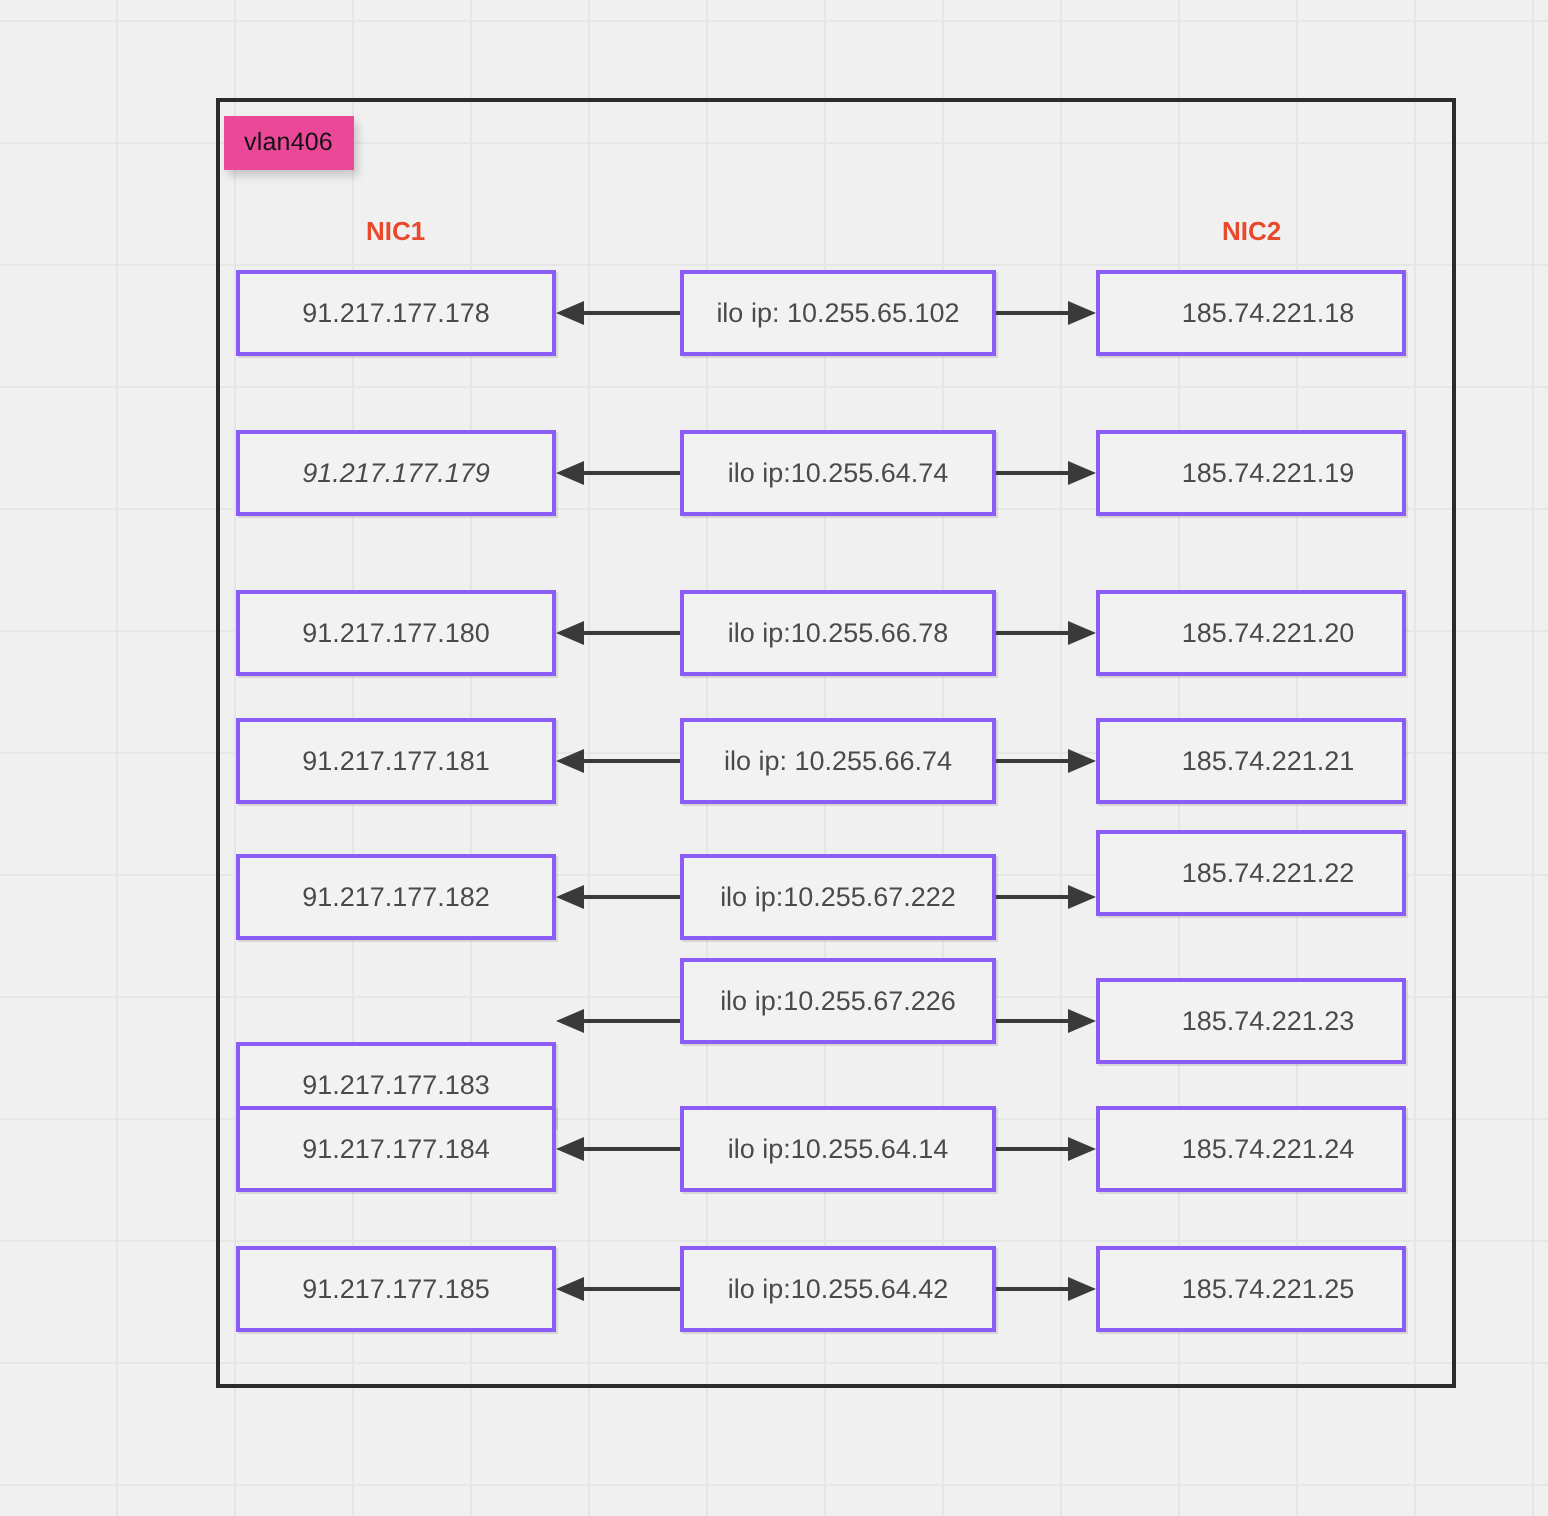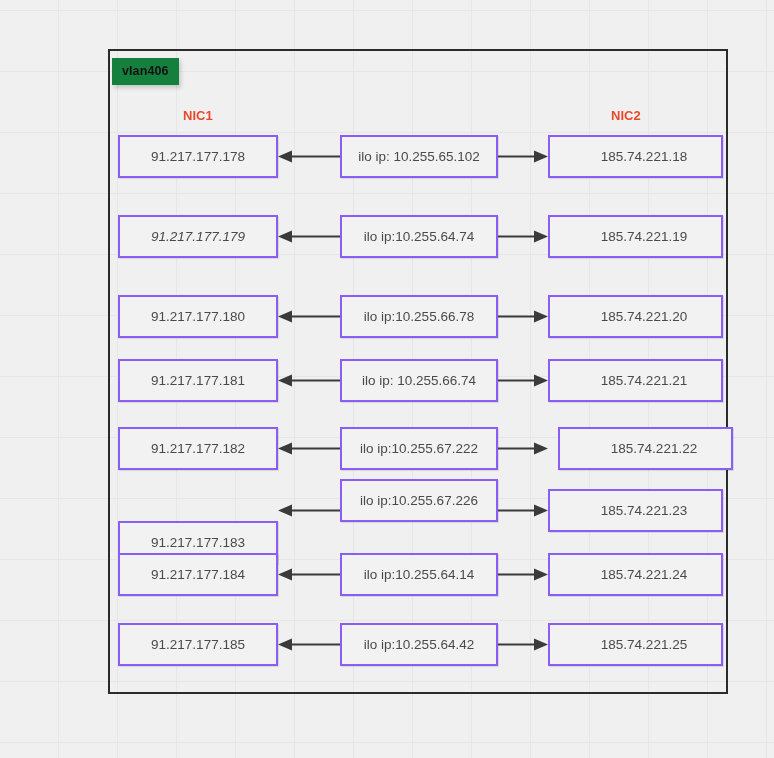--- a/index.html
+++ b/index.html
@@ -36,23 +36,23 @@
     height: 645px;
     border: 2px solid #2b2b2b;
     box-sizing: border-box;
     background: transparent;
   }
 
   #vlan-label {
     position: absolute;
     left: 112px;
     top: 58px;
-    background: #15803d;
+    background: #ec4899;
     color: #111111;
-    font-weight: bold;
+    font-weight: normal;
     font-size: 12.5px;
     padding: 6px 10px 7px 10px;
     box-shadow: 2px 3px 4px rgba(0,0,0,0.17);
     white-space: nowrap;
     letter-spacing: 0.1px;
   }
 
   
   .col-heading {
     position: absolute;
@@ -73,21 +73,21 @@
     display: flex;
     align-items: center;
     justify-content: center;
     font-size: 13.5px;
     color: #4a4a4a;
     height: 43px;
     box-shadow: 1px 1px 0px rgba(0,0,0,0.10);
   }
   .col-left   { left: 118px;  width: 160px; }
   .col-mid    { left: 340px;  width: 158px; }
-  .col-right  { left: 548px;  width: 175px; padding-left: 17px; }
+  .col-right  { left: 548px;  width: 155px; padding-left: 17px; }
 
   
   .connector {
     position: absolute;
     height: 43px;
   }
   .conn-left  { left: 278px; width: 62px; }
   .conn-right { left: 498px; width: 50px; }
   .connector svg { display: block; }
 </style>
@@ -172,21 +172,21 @@
         <polygon points="0,21.5 14,15.5 14,27.5" fill="#3a3a3a"></polygon>
       </svg>
     </div>
     <div class="node-box col-mid" style="top: 427px;">ilo ip:10.255.67.222</div>
     <div class="connector conn-right" style="top: 427px;">
       <svg width="50" height="43" viewBox="0 0 50 43">
         <line x1="0" y1="21.5" x2="38" y2="21.5" stroke="#3a3a3a" stroke-width="2"></line>
         <polygon points="50,21.5 36,15.5 36,27.5" fill="#3a3a3a"></polygon>
       </svg>
     </div>
-    <div class="node-box col-right" style="top: 427px; margin-left: 10px;">185.74.221.22</div>
+    <div class="node-box col-right" style="top: 415px;">185.74.221.22</div>
     <div class="node-box col-left" style="top: 489px; margin-top: 32px;">91.217.177.183</div>
     <div class="connector conn-left" style="top: 489px;">
       <svg width="62" height="43" viewBox="0 0 62 43">
         <line x1="62" y1="21.5" x2="12" y2="21.5" stroke="#3a3a3a" stroke-width="2"></line>
         <polygon points="0,21.5 14,15.5 14,27.5" fill="#3a3a3a"></polygon>
       </svg>
     </div>
     <div class="node-box col-mid" style="top: 479px;">ilo ip:10.255.67.226</div>
     <div class="connector conn-right" style="top: 489px;">
       <svg width="50" height="43" viewBox="0 0 50 43">

